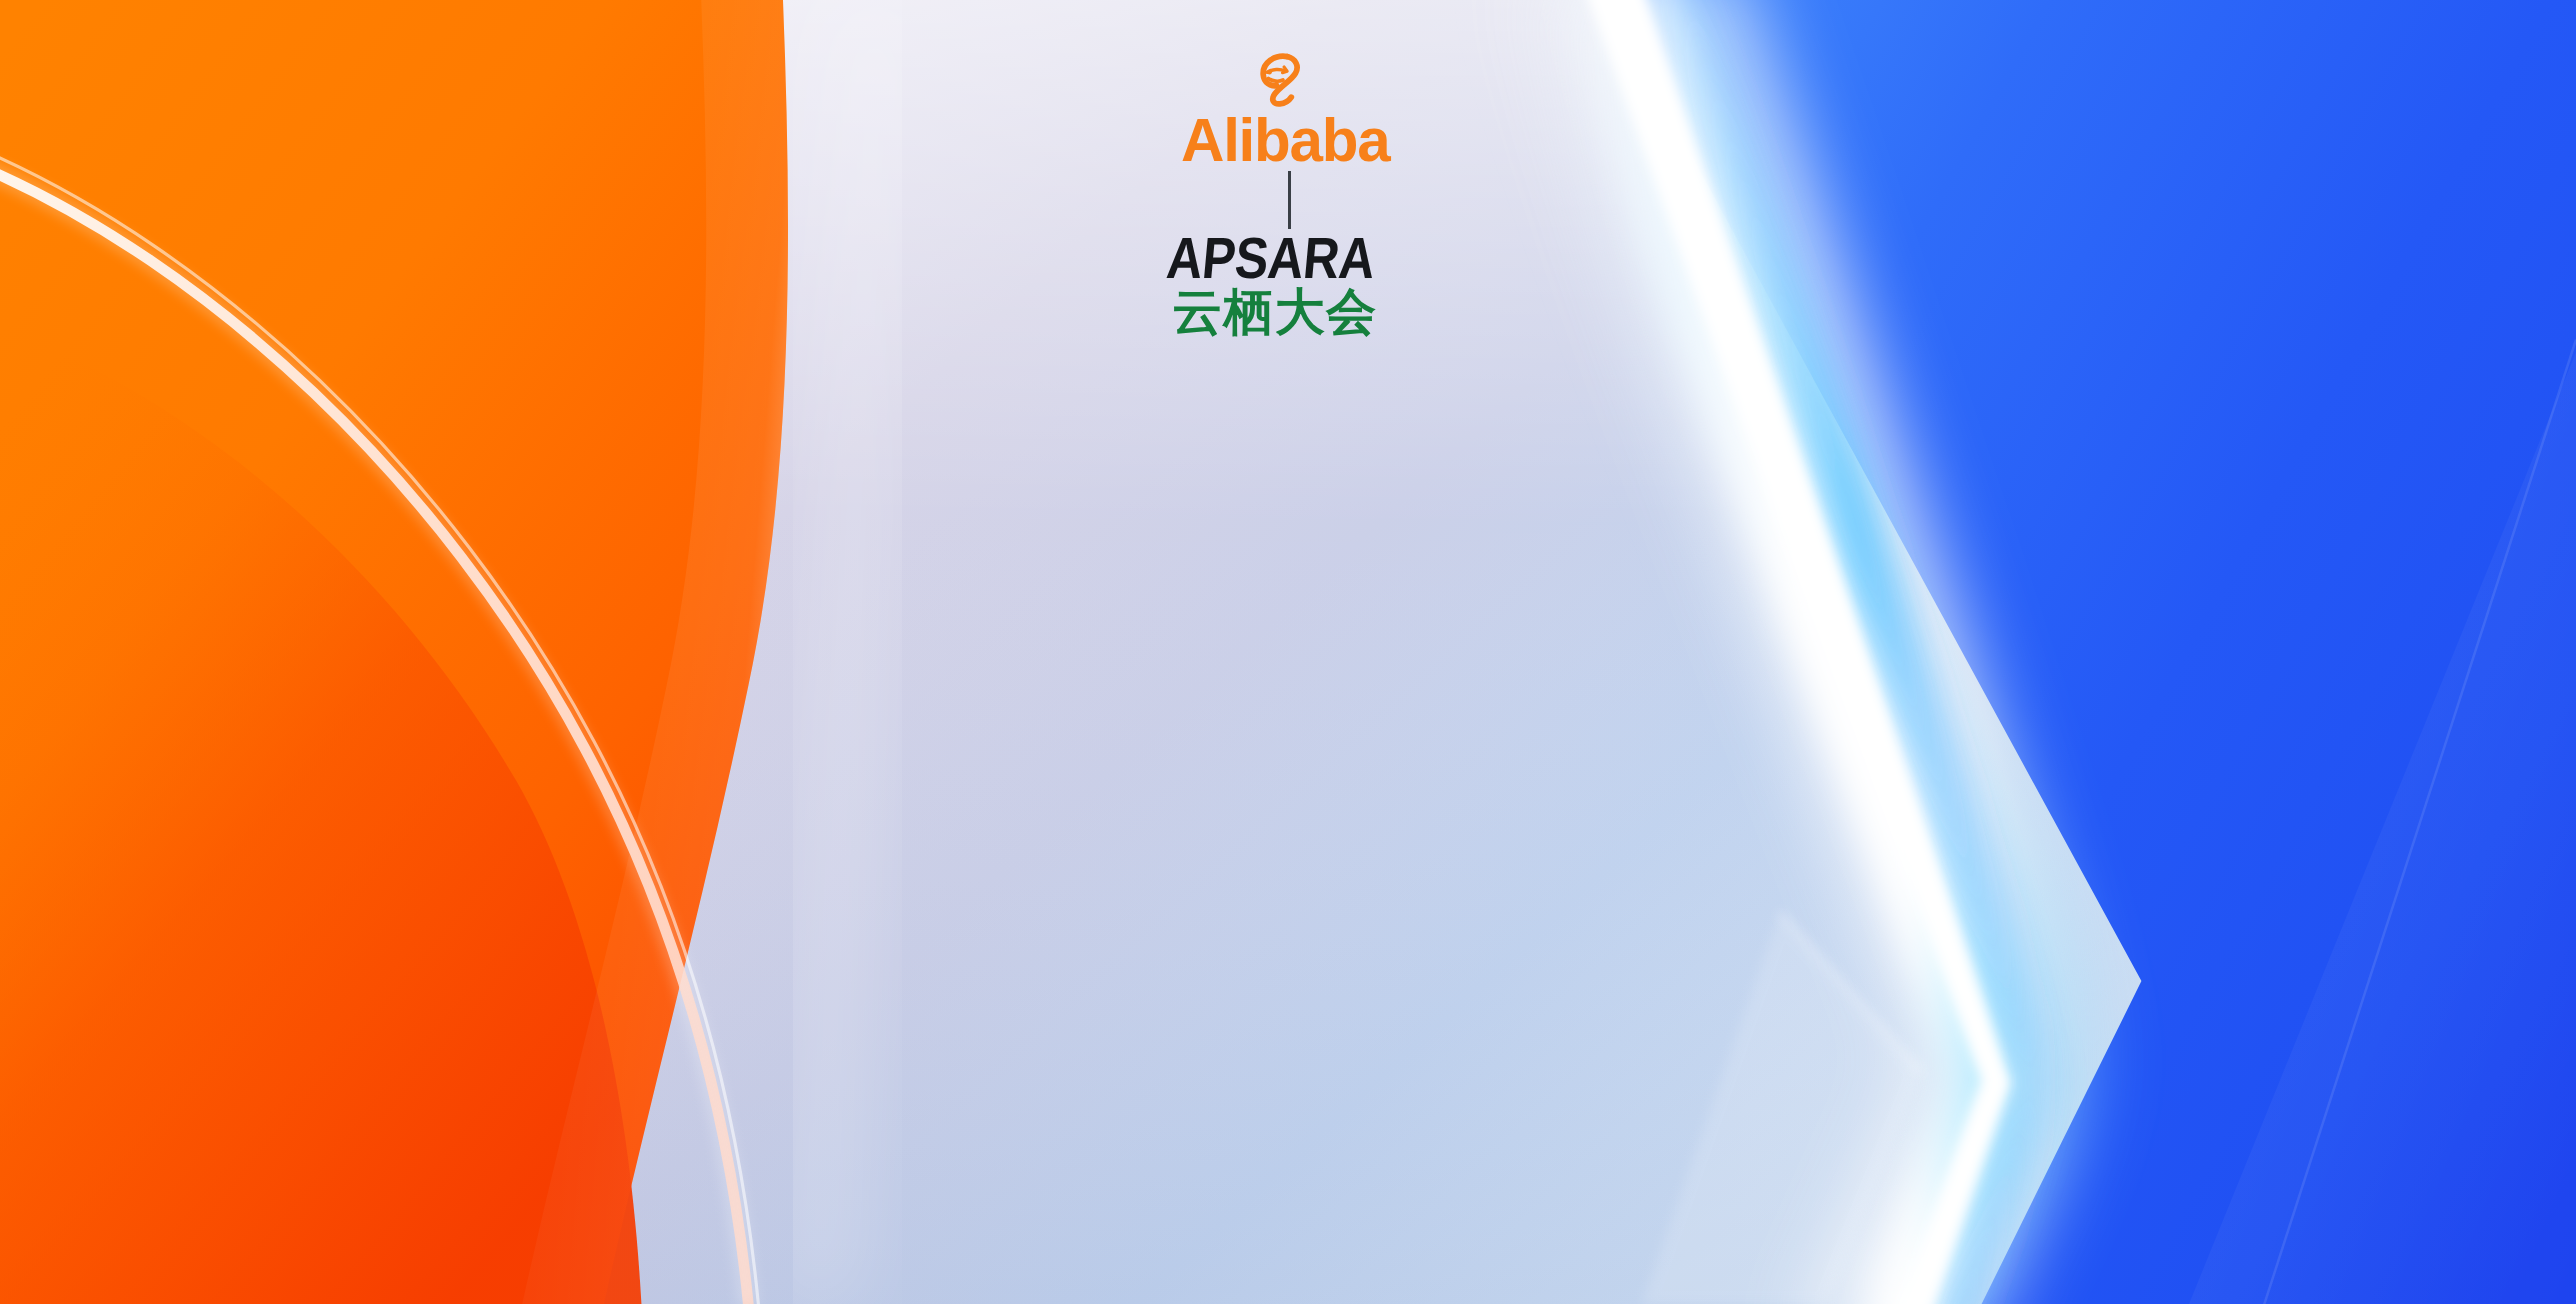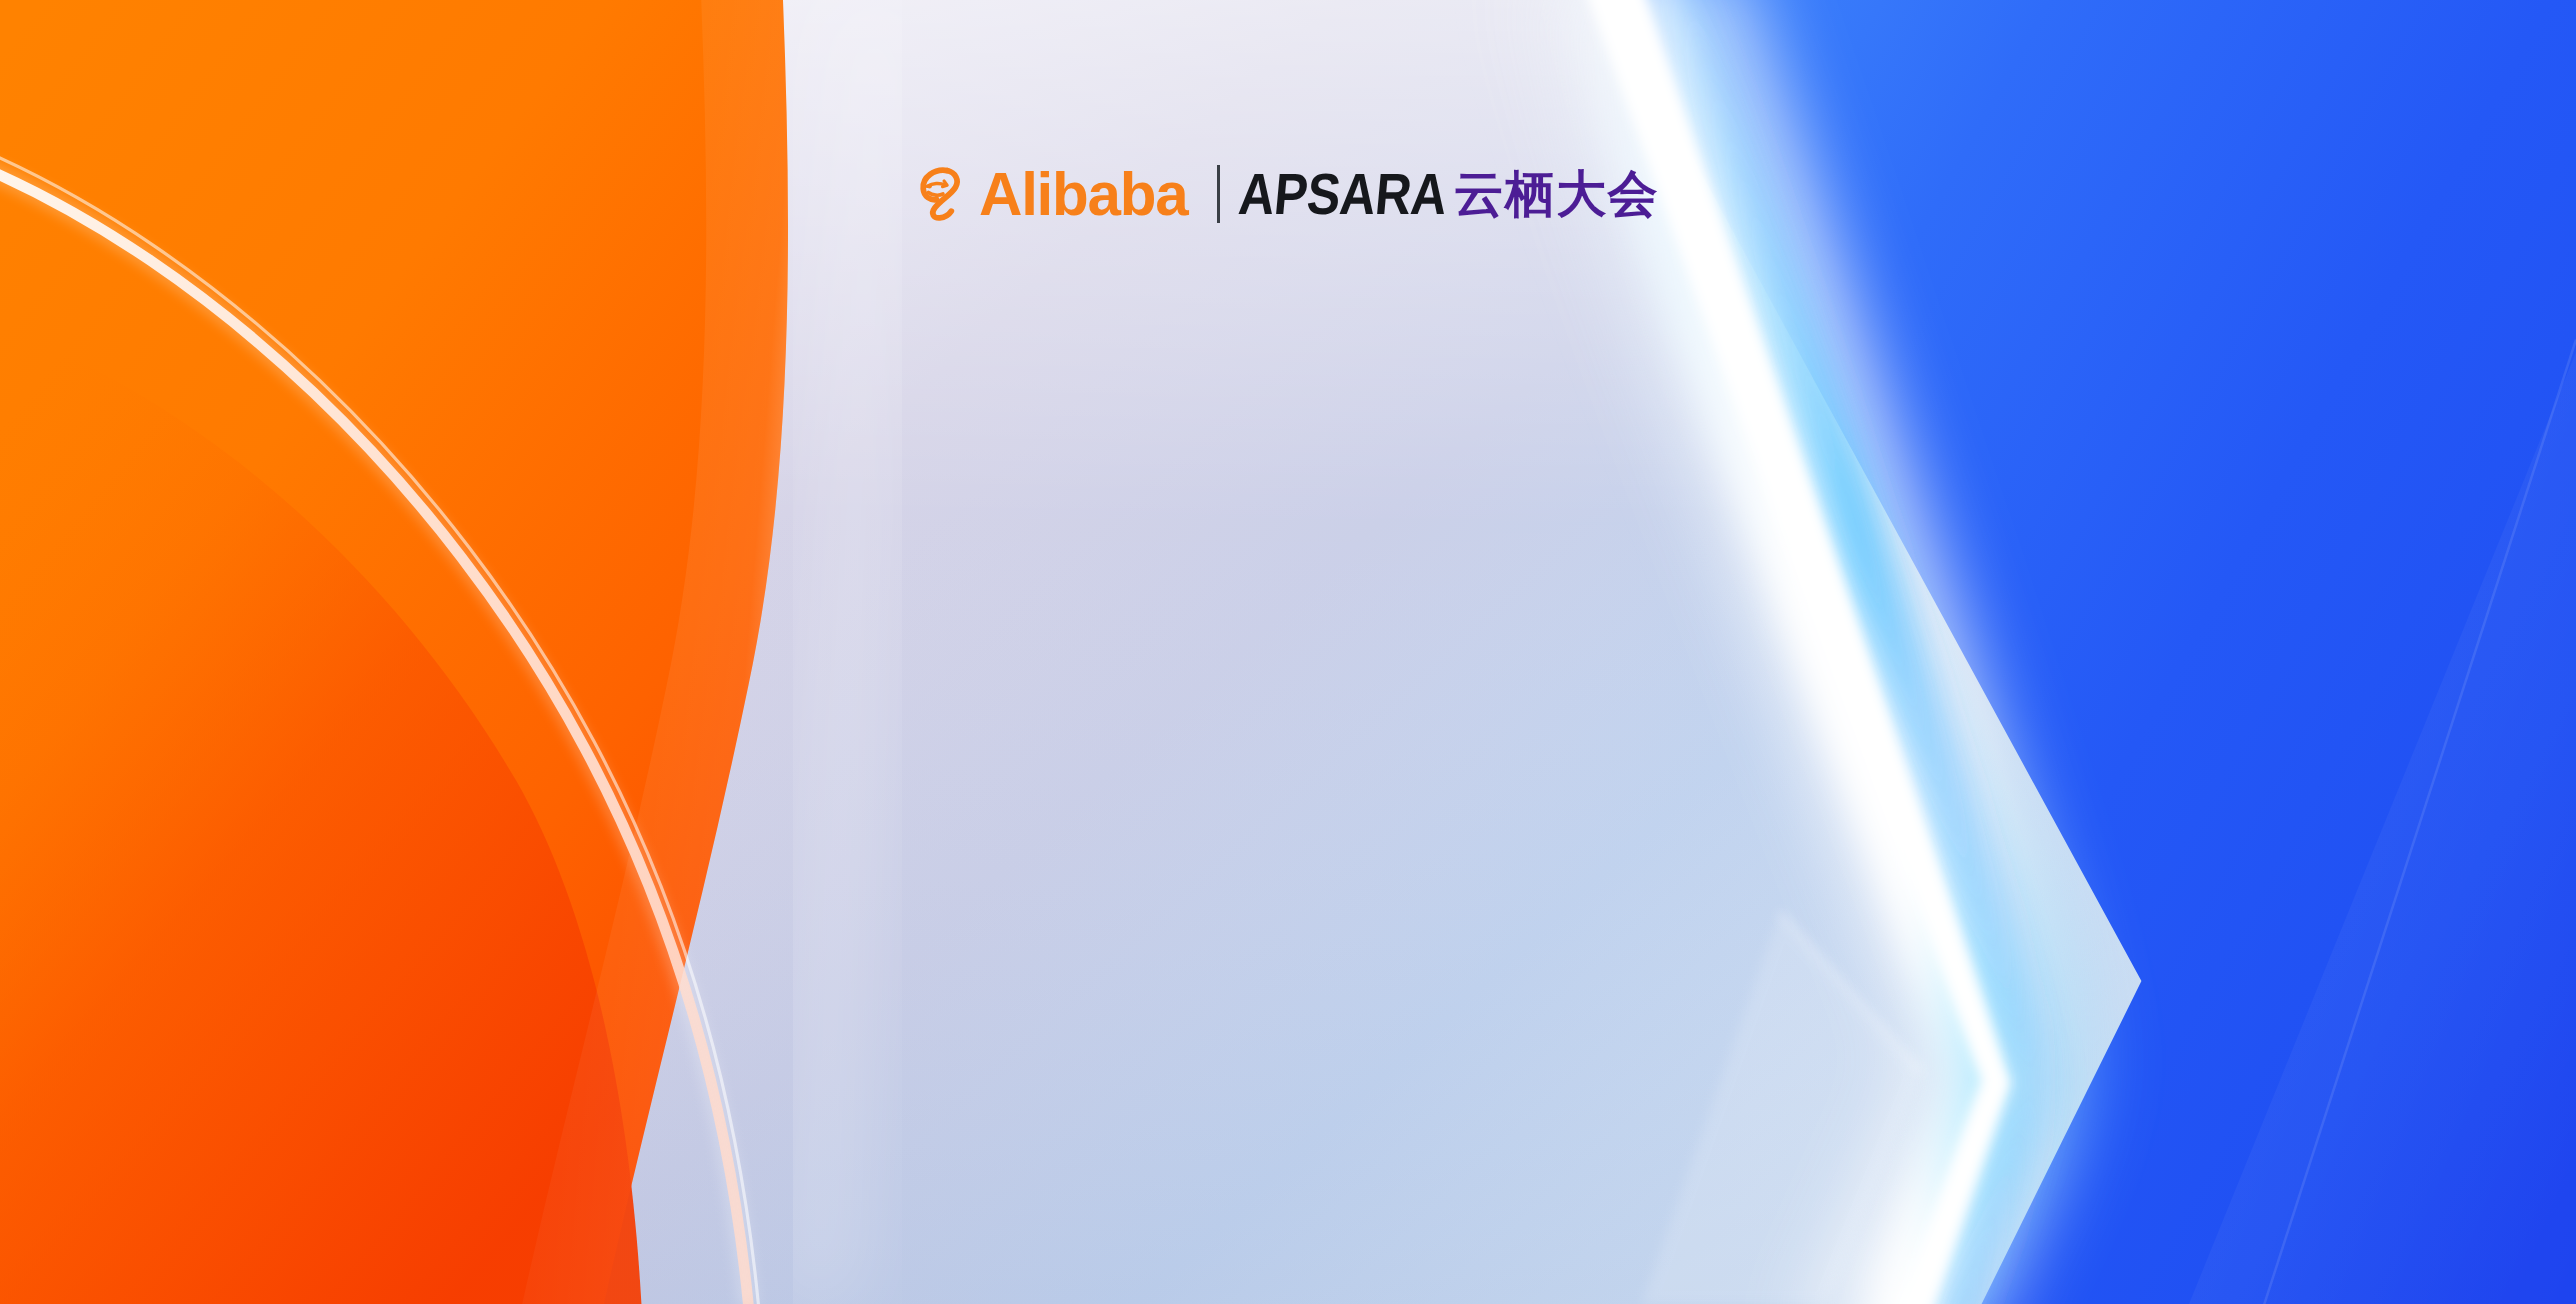--- a/index.html
+++ b/index.html
@@ -35,20 +35,21 @@
   #brand-lockup {
     position: absolute;
     left: 0;
     right: 0;
     top: 156px;
     display: flex;
     align-items: center;
     justify-content: center;
     gap: 0px;
     height: 75px;
+    flex-direction: column;
   }
   .brand-mark {
     width: 52px;
     height: 58px;
     margin-right: 10px;
     flex: none;
     display: block;
   }
   .brand-word {
     font-size: 62px;
@@ -75,21 +76,21 @@
     color: #16181c;
     white-space: nowrap;
     transform: scaleX(0.86) skewX(-6deg);
     transform-origin: left center;
     font-stretch: condensed;
   }
   .brand-cn {
     font-size: 50px;
     line-height: 1;
     font-weight: 700;
-    color: #4c1d95;
+    color: #15803d;
     white-space: nowrap;
     letter-spacing: 1.3px;
     margin-left: -26.4px;
     font-family: "DejaVu Sans", "Liberation Sans", sans-serif;
   }
 
   
   #headline-block {
     position: absolute;
     left: 665px;

